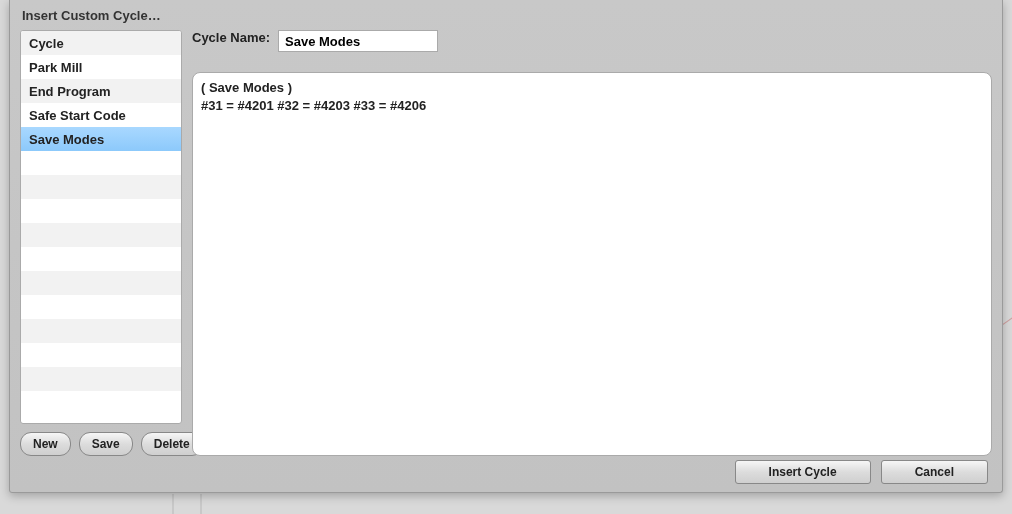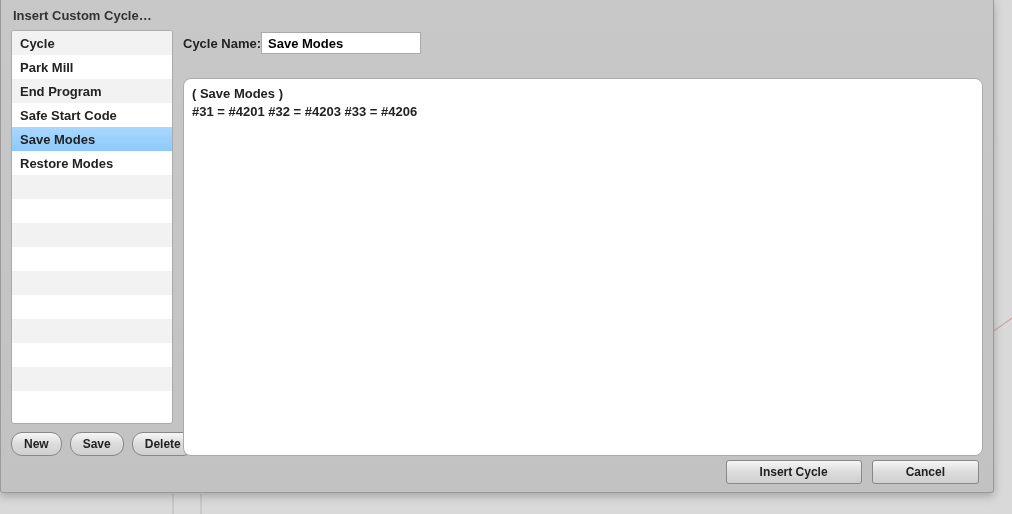--- a/index.html
+++ b/index.html
@@ -28,21 +28,21 @@
   .bg-vline1, .bg-vline2 {
     position: absolute;
     top: 494px; width: 2px; height: 40px;
     background: #c8c8c8;
   }
   .bg-vline1 { left: 172px; }
   .bg-vline2 { left: 200px; }
 
   .dialog {
     position: absolute;
-    left: 0; top: 0px;
+    left: 9px; top: 0px;
     width: 994px; height: 493px;
     background: linear-gradient(to bottom, #c8c8c8 0%, #c2c2c2 100%);
     border: 1px solid #9a9a9a;
     border-top: none;
     border-radius: 0 0 3px 3px;
     box-shadow: 0 3px 10px rgba(0,0,0,0.25);
   }
   .titlebar {
     height: 30px;
     padding: 0 12px;
@@ -88,23 +88,24 @@
     margin-top: 8px;
   }
   .sidebar-buttons .btn { flex: 1; border-radius: 11px; }
 
   
   .main {
     flex: 1;
     display: flex; flex-direction: column;
   }
   .name-row {
-    display: flex; align-items: center;
+    display: flex; 
+    gap: 8px;
     height: 26px;
-    margin-bottom: 22px;
+    margin-bottom: 16px;
   }
   .name-row label {
     font-weight: bold;
     font-size: 13px;
   }
   .name-input {
     width: 160px;
     height: 22px;
     border: 1px solid #aaa;
     font-weight: bold;
@@ -163,21 +164,20 @@
 
   <div class="content">
 
     <div class="sidebar">
       <div class="cycle-list" id="cycle-list">
           <div class="list-row">Cycle</div>
           <div class="list-row">Park Mill</div>
           <div class="list-row">End Program</div>
           <div class="list-row">Safe Start Code</div>
           <div class="list-row selected">Save Modes</div>
-          <div class="list-row">Restore Modes</div>
           <div class="list-row"></div>
           <div class="list-row"></div>
           <div class="list-row"></div>
           <div class="list-row"></div>
           <div class="list-row"></div>
           <div class="list-row"></div>
           <div class="list-row"></div>
           <div class="list-row"></div>
           <div class="list-row"></div>
           <div class="list-row"></div>

